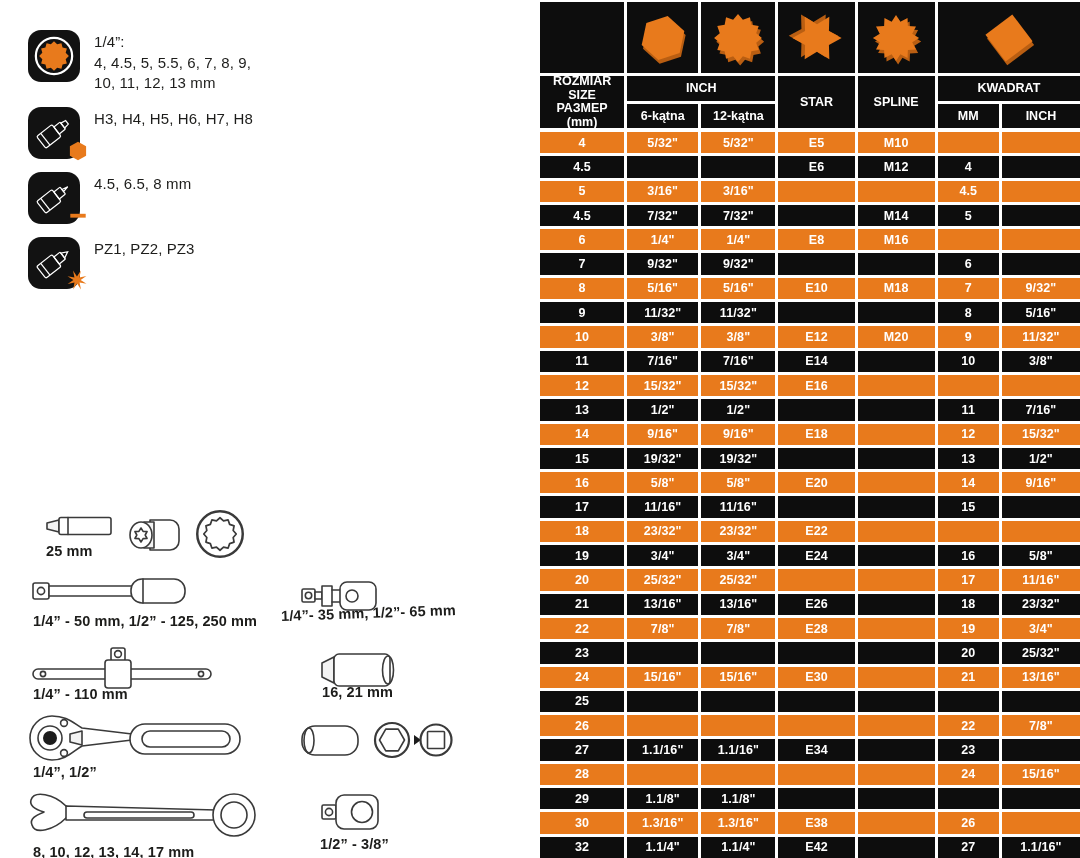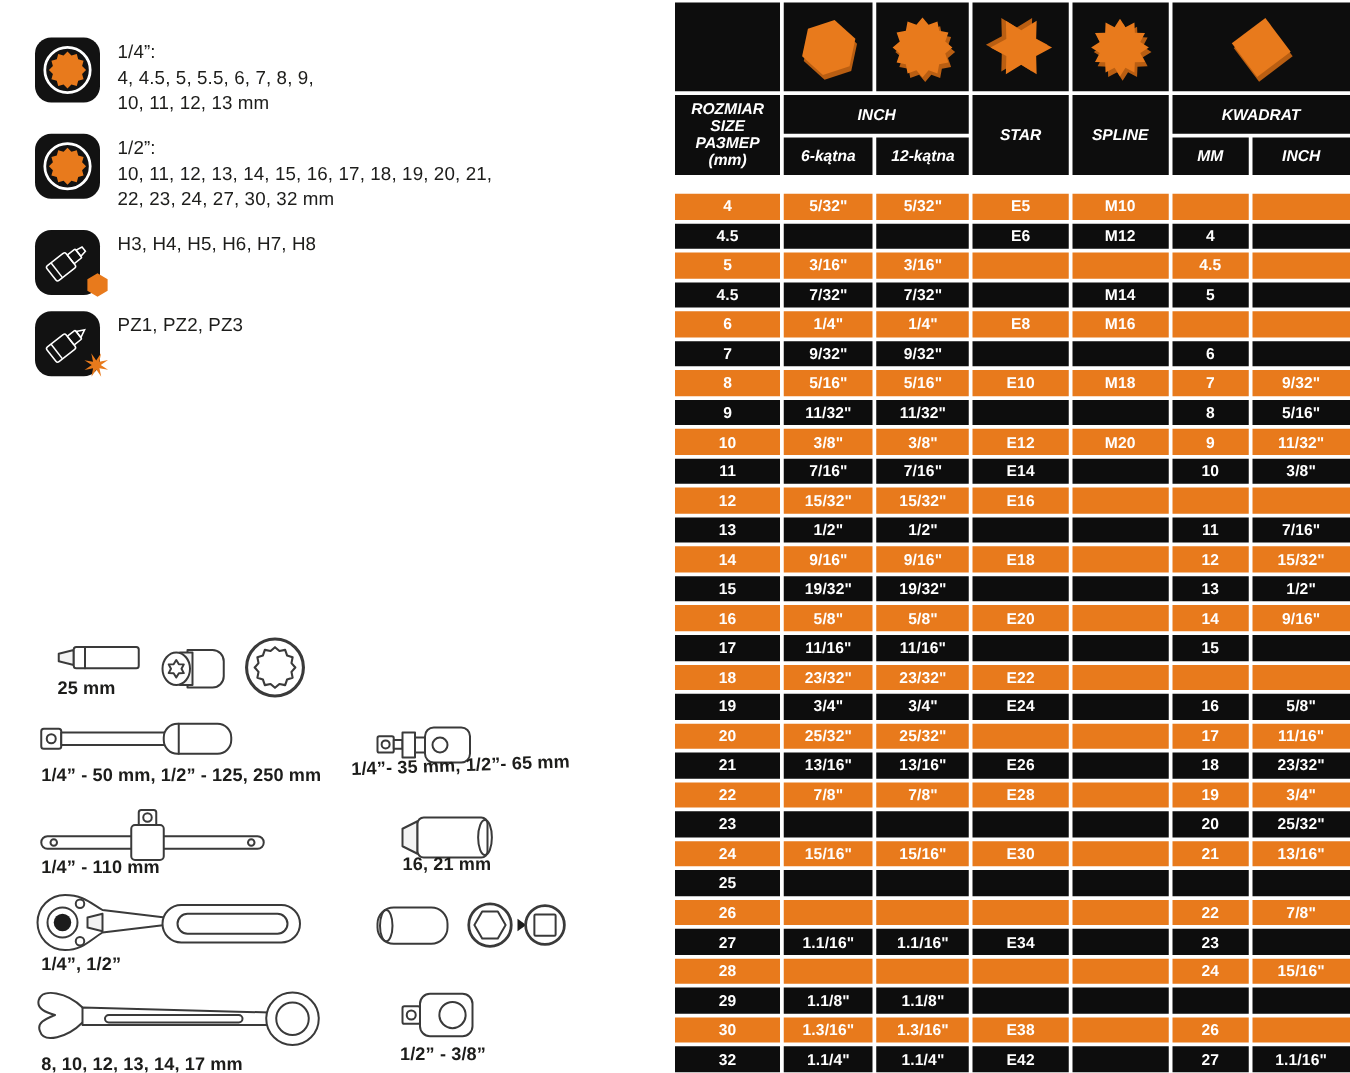--- a/index.html
+++ b/index.html
@@ -25,22 +25,22 @@
   .lineart{stroke:#3a3a3a;fill:none;stroke-width:1.6;stroke-linejoin:round;stroke-linecap:round;}
   .fillwhite{fill:#fff;}
   .fillsoft{fill:#f3f3f3;}
   
   .right-panel{position:absolute;left:540px;top:0;width:540px;height:858px;
                display:flex;flex-direction:column;padding-top:2px;box-sizing:border-box;}
   :root{--cols:84fr 71fr 74fr 76fr 77fr 61fr 78fr;}
   .ticons{height:71px;display:grid;grid-template-columns:var(--cols);gap:3px;margin-bottom:3px;}
   .ticons .cell{background:#0d0d0d;display:flex;align-items:center;justify-content:center;}
   .ticons .span2{grid-column:6 / span 2;}
-  .thead{height:64px;display:grid;grid-template-columns:var(--cols);grid-template-rows:31fr 30fr;
-         gap:3px;margin-bottom:15px;font-style:italic;}
+  .thead{height:52px;display:grid;grid-template-columns:var(--cols);grid-template-rows:31fr 30fr;
+         gap:3px;margin-bottom:4px;}
   .thead .cell{background:#0d0d0d;color:#fff;font-weight:bold;display:flex;align-items:center;
                justify-content:center;text-align:center;font-size:12.5px;}
   .h-size{grid-column:1;grid-row:1 / span 2;font-size:12px;line-height:1.08;white-space:pre-line;}
   .h-inch{grid-column:2 / span 2;grid-row:1;}
   .h-star{grid-column:4;grid-row:1 / span 2;}
   .h-spline{grid-column:5;grid-row:1 / span 2;}
   .h-kwadrat{grid-column:6 / span 2;grid-row:1;}
   .h-6{grid-column:2;grid-row:2;}
   .h-12{grid-column:3;grid-row:2;}
   .h-mm{grid-column:6;grid-row:2;}
@@ -64,31 +64,20 @@
         <svg width="44" height="44" viewBox="0 0 40 40">
           <circle cx="20" cy="20" r="16.5" stroke="#fff" stroke-width="2" fill="none"></circle>
           <polygon fill="#e87a1c" points="20.00,6.50 22.85,9.37 26.75,8.31 27.78,12.22 31.69,13.25 30.63,17.15 33.50,20.00 30.63,22.85 31.69,26.75 27.78,27.78 26.75,31.69 22.85,30.63 20.00,33.50 17.15,30.63 13.25,31.69 12.22,27.78 8.31,26.75 9.37,22.85 6.50,20.00 9.37,17.15 8.31,13.25 12.22,12.22 13.25,8.31 17.15,9.37"></polygon>
         </svg>
       </div>
       <div class="bit-label">1/4”:
 4, 4.5, 5, 5.5, 6, 7, 8, 9,
 10, 11, 12, 13 mm</div>
     </div>
 
-    <div class="bit-item">
-      <div class="tile">
-        <svg width="44" height="44" viewBox="0 0 40 40">
-          <circle cx="20" cy="20" r="16.5" stroke="#fff" stroke-width="2" fill="none"></circle>
-          <polygon fill="#e87a1c" points="20.00,6.50 22.85,9.37 26.75,8.31 27.78,12.22 31.69,13.25 30.63,17.15 33.50,20.00 30.63,22.85 31.69,26.75 27.78,27.78 26.75,31.69 22.85,30.63 20.00,33.50 17.15,30.63 13.25,31.69 12.22,27.78 8.31,26.75 9.37,22.85 6.50,20.00 9.37,17.15 8.31,13.25 12.22,12.22 13.25,8.31 17.15,9.37"></polygon>
-        </svg>
-      </div>
-      <div class="bit-label">1/2”:
-10, 11, 12, 13, 14, 15, 16, 17, 18, 19, 20, 21,
-22, 23, 24, 27, 30, 32 mm</div>
-    </div>
 
 
     <div class="bit-item">
       <div class="tile">
         <svg width="46" height="46" viewBox="0 0 52 52">
           <g transform="rotate(-38 26 26)" stroke="#fff" fill="none" stroke-width="1.4">
             <rect x="8" y="17" width="22" height="17" rx="2"></rect>
             <line x1="14" y1="17" x2="14" y2="34"></line>
             <rect x="30" y="20.5" width="9" height="10" rx="1"></rect>
             <path d="M39 22 l6 1 v5 l-6 1 z"></path>
@@ -96,20 +85,38 @@
         </svg>
         <span class="badge">
           <svg width="22" height="22" viewBox="0 0 40 40">
               <polygon fill="#e87a1c" points="20.00,3.00 34.72,11.50 34.72,28.50 20.00,37.00 5.28,28.50 5.28,11.50"></polygon>
             </svg>
         </span>
       </div>
       <div class="bit-label">H3, H4, H5, H6, H7, H8</div>
     </div>
 
+    <div class="bit-item">
+      <div class="tile">
+        <svg width="46" height="46" viewBox="0 0 52 52">
+          <g transform="rotate(-38 26 26)" stroke="#fff" fill="none" stroke-width="1.4">
+            <rect x="8" y="17" width="22" height="17" rx="2"></rect>
+            <line x1="14" y1="17" x2="14" y2="34"></line>
+            <rect x="30" y="20.5" width="9" height="10" rx="1"></rect>
+            <path d="M39 24 l7 1.5 l-7 1.5 z"></path>
+          </g>
+        </svg>
+        <span class="badge">
+          <svg width="22" height="22" viewBox="0 0 40 40">
+              <rect x="6" y="16" width="28" height="7" fill="#e87a1c"></rect>
+            </svg>
+        </span>
+      </div>
+      <div class="bit-label">4.5, 6.5, 8 mm</div>
+    </div>
 
 
     <div class="bit-item">
       <div class="tile">
         <svg width="46" height="46" viewBox="0 0 52 52">
           <g transform="rotate(-38 26 26)" stroke="#fff" fill="none" stroke-width="1.4">
             <rect x="8" y="17" width="22" height="17" rx="2"></rect>
             <line x1="14" y1="17" x2="14" y2="34"></line>
             <rect x="30" y="20.5" width="9" height="10" rx="1"></rect>
             <path d="M39 22 l7 3.5 l-7 3.5 z"></path>

